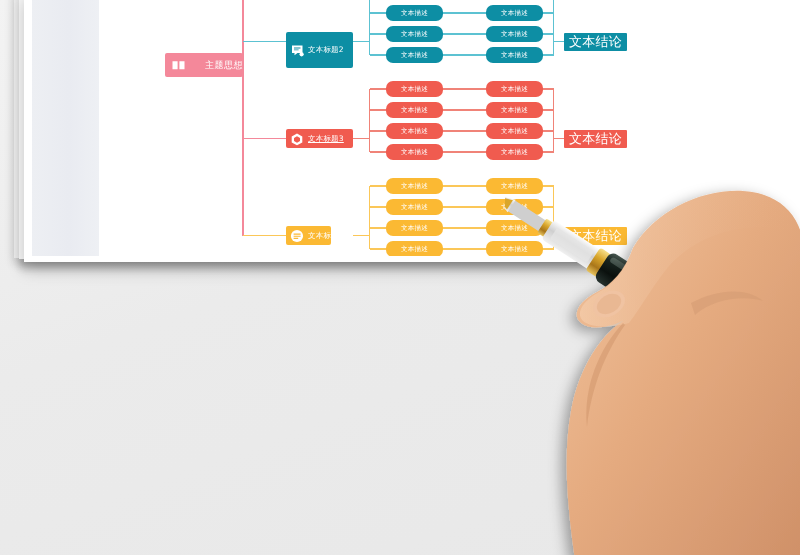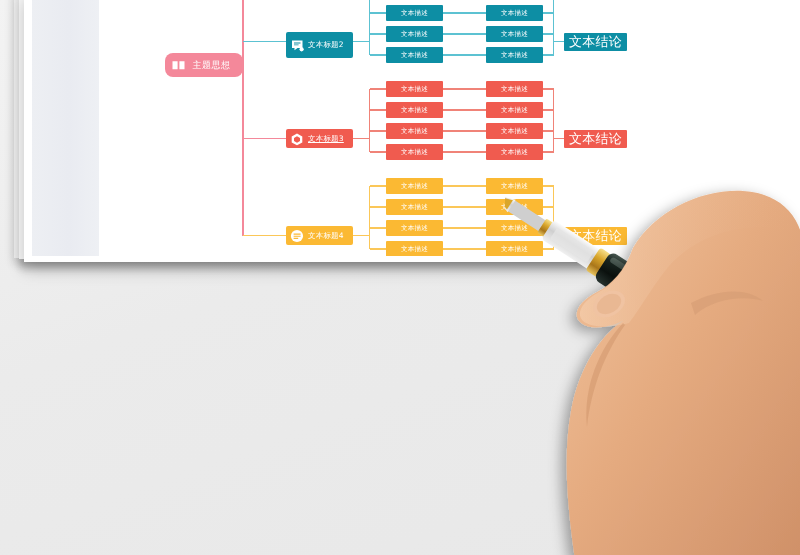--- a/index.html
+++ b/index.html
@@ -25,31 +25,31 @@
   .sheet-sidebar{position:absolute;left:32px;top:-8px;width:67px;height:264px;
     background:linear-gradient(to right,#edeff3 0%,#e9ebf1 55%,#eef0f4 100%);}
 
   
   #canvas{position:absolute;left:99px;top:-8px;width:701px;height:264px;overflow:hidden;}
   #links{position:absolute;left:0;top:0;width:701px;height:264px;}
 
   .node{position:absolute;box-sizing:border-box;display:flex;align-items:center;
     justify-content:center;color:#fff;white-space:nowrap;}
 
-  .root{border-radius:8px;font-size:9px;letter-spacing:.5px;
-    justify-content:center;padding-left:15px;}
+  .root{border-radius:2px;font-size:9px;letter-spacing:.5px;
+    justify-content:flex-end;padding-left:15px;}
   .root .ico{position:absolute;left:7px;top:50%;transform:translateY(-50%);
     width:13px;height:11px;}
 
   .title{border-radius:2px;font-size:7.5px;justify-content:flex-start;
     padding-left:22px;letter-spacing:.2px;}
   .title .ico{position:absolute;left:4px;top:50%;transform:translateY(-50%);
     width:14px;height:14px;}
 
-  .desc{border-radius:1px;font-size:6.5px;letter-spacing:.2px;}
+  .desc{border-radius:7px;font-size:6.5px;letter-spacing:.2px;}
   .concl{border-radius:1px;font-size:13px;letter-spacing:.2px;}
 
   
   #handwrap{position:absolute;left:505px;top:175px;width:300px;height:385px;}
   #handwrap svg{display:block;}
 </style>
 </head>
 <body>
 
 <div id="stage">
@@ -132,21 +132,21 @@
       <span class="ico">
         <svg viewBox="0 0 26 20" width="13" height="11">
           <path d="M1 2.5h10.2v16H1z" fill="#fff"></path>
           <path d="M14.8 2.5H25v16H14.8z" fill="#fff"></path>
           <path d="M12.3 1.5h1.4v18h-1.4z" fill="#F4889A"></path>
         </svg>
       </span>
       <span>主题思想</span>
     </div>
 
-  <div class="node title" style="left: 187px; top: 40px; width: 67px; height: 26px; background: rgb(13, 142, 164);">
+  <div class="node title" style="left: 187px; top: 40px; width: 67px; height: 36px; background: rgb(13, 142, 164);">
         <span class="ico"><svg viewBox="0 0 14 14" width="14" height="14">
             <path d="M2 2.5h10.5v7.5H7.5L4.5 12.2V10H2z" fill="#fff"></path>
             <path d="M4 4.6h6.5v.9H4zM4 6.4h4.6v.9H4z" fill="#0D8EA4"></path>
             <circle cx="11.6" cy="11.3" r="2.1" fill="#fff"></circle>
           </svg></span>
         <span>文本标题2</span>
       </div>
       <div class="node desc" style="left: 287px; top: 13px; width: 57px; height: 16px; background: rgb(13, 142, 164);">文本描述</div>
       <div class="node desc" style="left: 387px; top: 13px; width: 57px; height: 16px; background: rgb(13, 142, 164);">文本描述</div>
       <div class="node desc" style="left: 287px; top: 34px; width: 57px; height: 16px; background: rgb(13, 142, 164);">文本描述</div>
@@ -163,21 +163,21 @@
       </div>
       <div class="node desc" style="left: 287px; top: 89px; width: 57px; height: 16px; background: rgb(240, 91, 79);">文本描述</div>
       <div class="node desc" style="left: 387px; top: 89px; width: 57px; height: 16px; background: rgb(240, 91, 79);">文本描述</div>
       <div class="node desc" style="left: 287px; top: 110px; width: 57px; height: 16px; background: rgb(240, 91, 79);">文本描述</div>
       <div class="node desc" style="left: 387px; top: 110px; width: 57px; height: 16px; background: rgb(240, 91, 79);">文本描述</div>
       <div class="node desc" style="left: 287px; top: 131px; width: 57px; height: 16px; background: rgb(240, 91, 79);">文本描述</div>
       <div class="node desc" style="left: 387px; top: 131px; width: 57px; height: 16px; background: rgb(240, 91, 79);">文本描述</div>
       <div class="node desc" style="left: 287px; top: 152px; width: 57px; height: 16px; background: rgb(240, 91, 79);">文本描述</div>
       <div class="node desc" style="left: 387px; top: 152px; width: 57px; height: 16px; background: rgb(240, 91, 79);">文本描述</div>
       <div class="node concl" style="left: 465px; top: 137.5px; width: 63px; height: 18px; background: rgb(240, 91, 79);">文本结论</div>
-      <div class="node title" style="left: 187px; top: 234px; width: 67px; height: 19px; background: rgb(251, 185, 51);">
+      <div class="node title" style="left: 187px; top: 234px; width: 45px; height: 19px; background: rgb(251, 185, 51);">
         <span class="ico"><svg viewBox="0 0 14 14" width="14" height="14">
             <circle cx="7" cy="7" r="6.1" fill="#fff"></circle>
             <path d="M3.6 4.6h7v1.1h-7zM3.6 6.7h7v1.1h-7zM3.6 8.8h4.6v1.1H3.6z" fill="#FBB933"></path>
           </svg></span>
         <span>文本标题4</span>
       </div>
       <div class="node desc" style="left: 287px; top: 186px; width: 57px; height: 16px; background: rgb(251, 185, 51);">文本描述</div>
       <div class="node desc" style="left: 387px; top: 186px; width: 57px; height: 16px; background: rgb(251, 185, 51);">文本描述</div>
       <div class="node desc" style="left: 287px; top: 207px; width: 57px; height: 16px; background: rgb(251, 185, 51);">文本描述</div>
       <div class="node desc" style="left: 387px; top: 207px; width: 57px; height: 16px; background: rgb(251, 185, 51);">文本描述</div>

